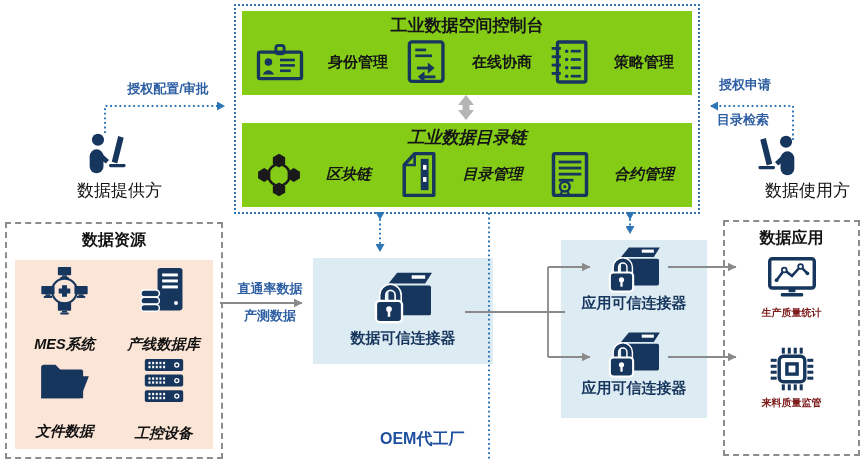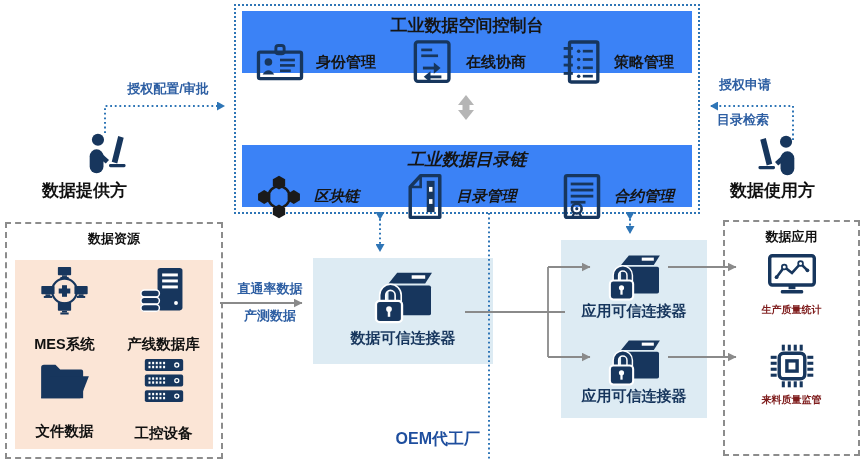--- a/index.html
+++ b/index.html
@@ -1,50 +1,50 @@
 <!DOCTYPE html>
 <html><head>
 <meta charset="utf-8">
 <style>
   html,body{margin:0;padding:0;background:#fff;}
   #canvas{position:relative;width:865px;height:462px;background:#fff;
     font-family:"Liberation Sans",sans-serif;overflow:hidden;}
   .abs{position:absolute;}
   
   .platform-box{left:234px;top:4px;width:462px;height:206px;border:2px dotted #2e75b6;z-index:1;}
-  .section{position:absolute;left:6px;right:6px;height:62px;background:#3b82f6;}
+  .section{position:absolute;left:6px;right:6px;height:84px;background:#84cc16;}
   .section.console{top:5px;}
   .section.catalog{bottom:5px;font-style:italic;}
   .section-title{text-align:center;font-size:17px;font-weight:bold;color:#151515;padding-top:5px;line-height:20px;}
   .section-row{display:flex;justify-content:space-between;align-items:center;padding:3px 18px 0 14px;}
-  .section-item{display:flex;align-items:center;gap:12px;}
+  .section-item{display:flex;align-items:center;gap:24px;}
   .item-label{font-size:15px;font-weight:bold;color:#151515;white-space:nowrap;}
   
   .flow-label{color:#2e5fa3;font-size:13px;font-weight:600;white-space:nowrap;z-index:4;}
-  .actor-label{font-size:17px;font-weight:bold;color:#111;text-align:left;z-index:4;}
+  .actor-label{font-size:17px;font-weight:normal;color:#111;text-align:right;z-index:4;}
   
   .resources-box{left:5px;top:222px;width:214px;height:233px;border:2px dashed #8c8c8c;background:#fff;z-index:2;}
-  .box-title{text-align:center;font-size:13px;font-weight:bold;color:#111;padding-top:6px;}
+  .box-title{text-align:center;font-size:16px;font-weight:bold;color:#111;padding-top:6px;}
   .peach{position:absolute;left:8px;right:8px;top:36px;bottom:8px;background:#fbe5d6;
     display:grid;grid-template-columns:1fr 1fr;grid-template-rows:1fr 1fr;padding:6px 0 4px;}
-  .res-item{display:flex;flex-direction:column;align-items:center;justify-content:center;gap:20px;}
+  .res-item{display:flex;flex-direction:column;align-items:center;justify-content:center;gap:20px;font-style:italic;}
   .res-label{font-size:14.5px;font-weight:bold;color:#111;white-space:nowrap;}
   
   .connector-box{left:313px;top:258px;width:180px;height:106px;background:#ddebf3;z-index:2;
     display:flex;flex-direction:column;align-items:center;}
   .connector-label{font-size:15px;font-weight:bold;color:#17365d;white-space:nowrap;}
   .appconn-box{left:561px;top:240px;width:146px;height:178px;background:#ddebf3;z-index:2;
-    display:flex;flex-direction:column;align-items:center;padding-top:12px;box-sizing:border-box;}
+    display:flex;flex-direction:column;align-items:center;padding-top:4px;box-sizing:border-box;}
   .appconn-unit{display:flex;flex-direction:column;align-items:center;}
   
   .apps-box{left:723px;top:220px;width:137px;height:236px;border:2px dashed #8c8c8c;background:#fff;z-index:2;
     display:flex;flex-direction:column;align-items:center;box-sizing:border-box;}
   .app-label{font-size:10px;font-weight:bold;color:#7f1d1d;white-space:nowrap;}
   
-  .zone-label{font-size:16px;font-weight:bold;color:#1e4e9e;text-align:right;z-index:4;white-space:nowrap;}
+  .zone-label{font-size:16px;font-weight:bold;color:#1e4e9e;text-align:left;z-index:4;white-space:nowrap;}
   .overlay{position:absolute;left:0;top:0;z-index:6;pointer-events:none;}
   svg.icon{display:block;}
 </style>
 </head>
 <body>
 
 <svg width="0" height="0" style="position:absolute" aria-hidden="true">
 <defs>
   <symbol id="sym-idcard" viewBox="0 0 58 46">
     <rect x="3" y="11" width="52" height="32" rx="2" fill="none" stroke="#17365d" stroke-width="4"></rect>

